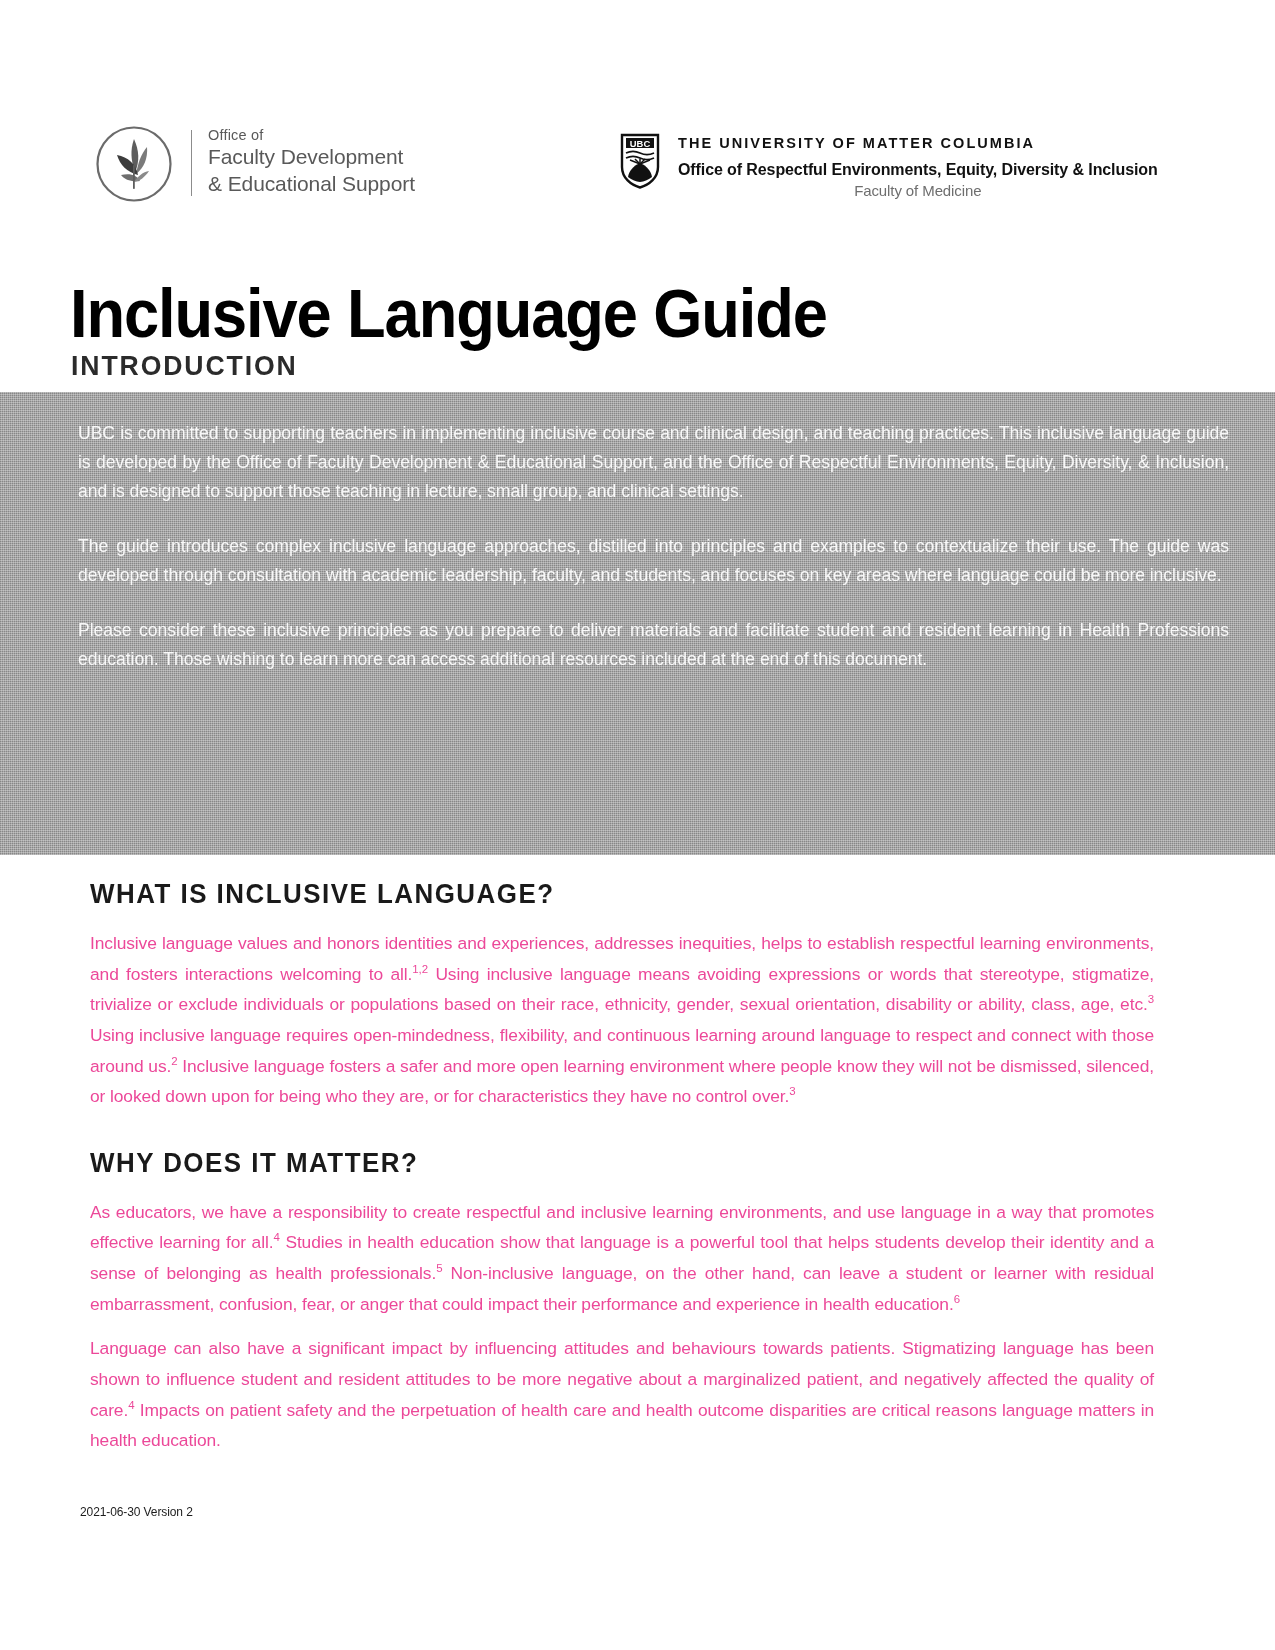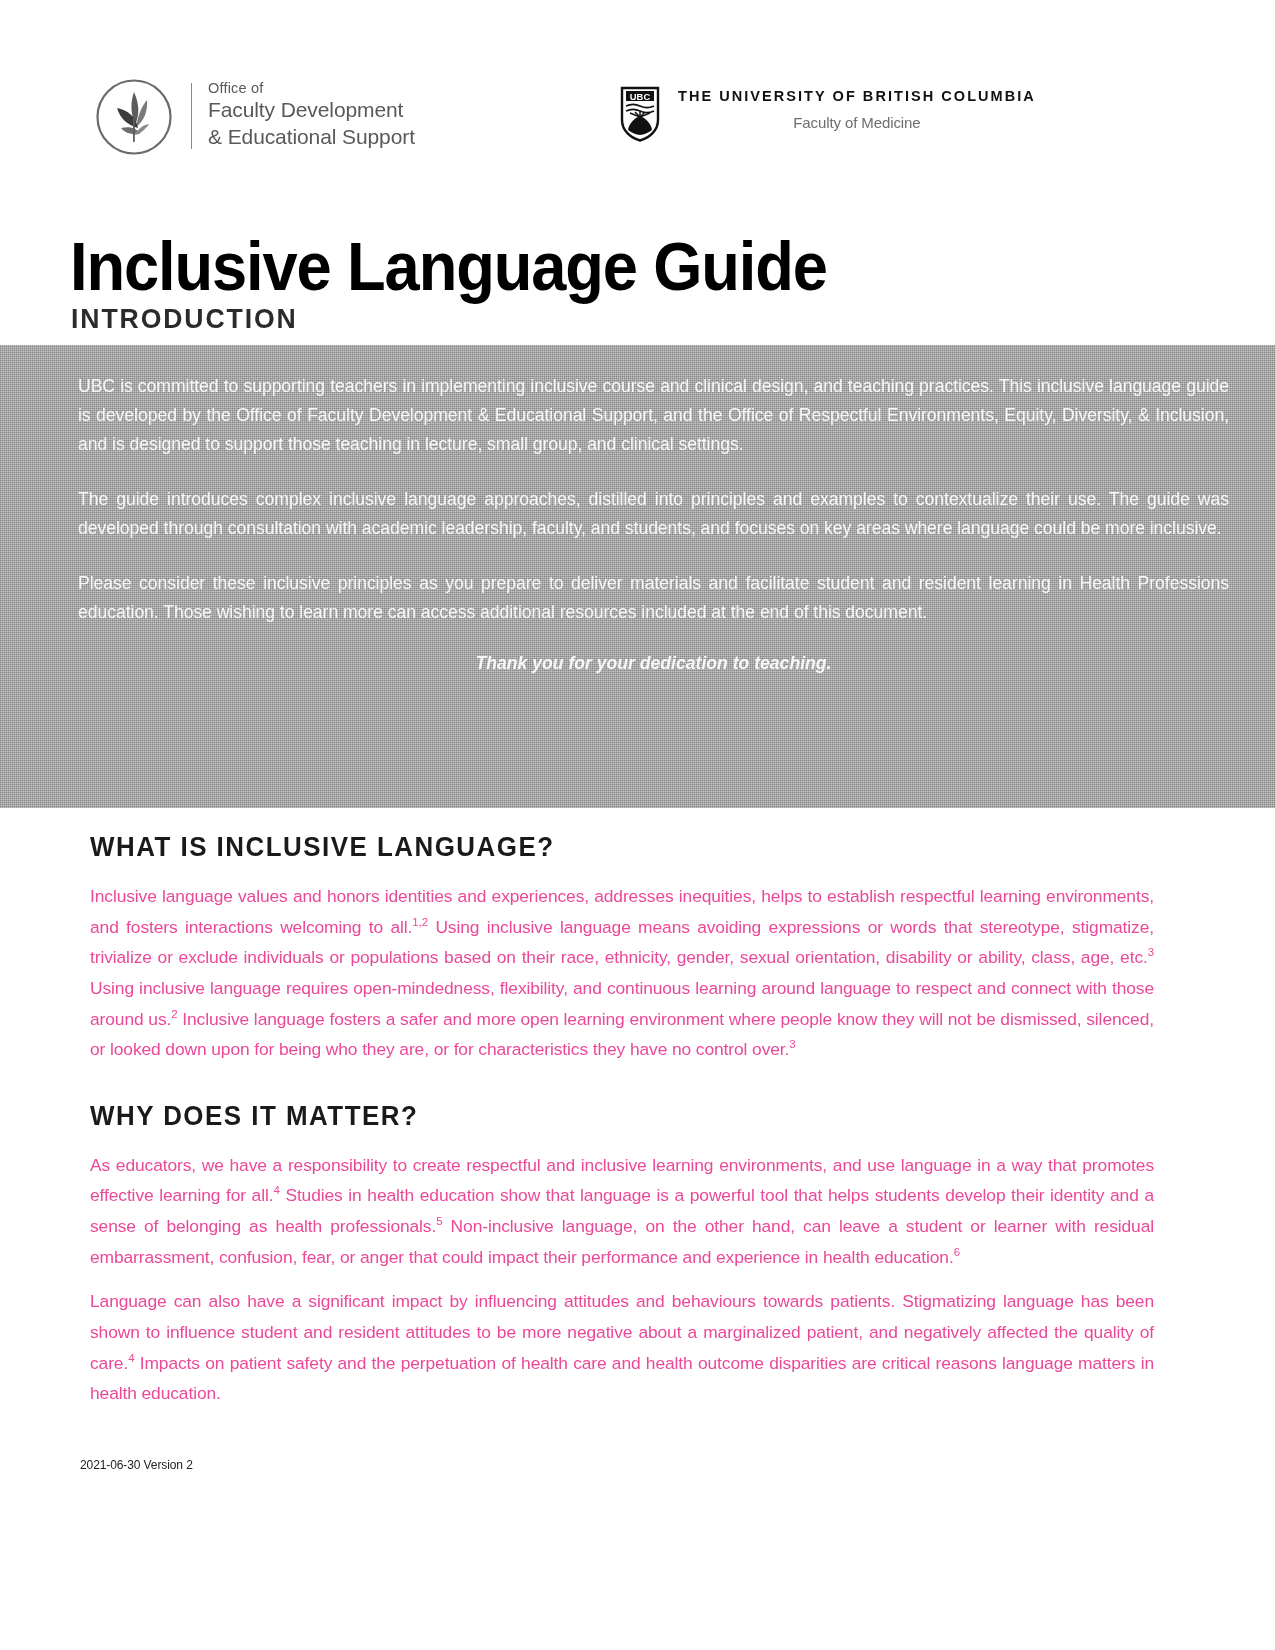--- a/index.html
+++ b/index.html
@@ -14,20 +14,21 @@
     font-family: "Liberation Sans", sans-serif;
     color: #000000;
     overflow: hidden;
   }
 
   .page {
     position: relative;
     width: 1275px;
     height: 1534px;
     box-sizing: border-box;
+    margin-top: 47px;
   }
 
   
   .header-row {
     position: absolute;
     top: 78px;
     left: 0;
     width: 1275px;
     height: 105px;
   }
@@ -252,35 +253,35 @@
         <path d="M20 30 C13 33, 9 38, 8 44 C12 47, 16 48.5, 20 49 C24 48.5, 28 47, 32 44 C31 38, 27 33, 20 30 Z" fill="#111111"></path>
         <g stroke="#111111" stroke-width="1.5">
           <line x1="20" y1="31" x2="10" y2="27"></line>
           <line x1="20" y1="31" x2="15" y2="26"></line>
           <line x1="20" y1="31" x2="20" y2="25.5"></line>
           <line x1="20" y1="31" x2="25" y2="26"></line>
           <line x1="20" y1="31" x2="30" y2="27"></line>
         </g>
       </svg>
       <div class="ubc-text">
-        <div class="ubc-uni">THE UNIVERSITY OF BRITISH COLUMBIA</div>
+        <div class="ubc-uni">THE UNIVERSITY OF MATTER COLUMBIA</div>
+        <div class="ubc-office">Office of Respectful Environments, Equity, Diversity &amp; Inclusion</div>
         <div class="ubc-faculty">Faculty of Medicine</div>
       </div>
     </div>
 
   </div>
 
   <h1 class="doc-title">Inclusive Language Guide</h1>
   <h2 class="doc-subtitle">INTRODUCTION</h2>
 
   <div class="intro-box">
     <p class="intro-p">UBC is committed to supporting teachers in implementing inclusive course and clinical design, and teaching practices. This inclusive language guide is developed by the Office of Faculty Development &amp; Educational Support, and the Office of Respectful Environments, Equity, Diversity, &amp; Inclusion, and is designed to support those teaching in lecture, small group, and clinical settings.</p>
     <p class="intro-p">The guide introduces complex inclusive language approaches, distilled into principles and examples to contextualize their use. The guide was developed through consultation with academic leadership, faculty, and students, and focuses on key areas where language could be more inclusive.</p>
     <p class="intro-p">Please consider these inclusive principles as you prepare to deliver materials and facilitate student and resident learning in Health Professions education. Those wishing to learn more can access additional resources included at the end of this document.</p>
-    <p class="intro-thanks">Thank you for your dedication to teaching.</p>
   </div>
 
   <div class="content">
 
     <h3 class="section-heading">WHAT IS INCLUSIVE LANGUAGE?</h3>
     <div>
       <p class="body-p"><span>Inclusive language values and honors identities and experiences, addresses inequities, helps to establish respectful learning environments, and fosters interactions welcoming to all.</span><sup>1,2</sup><span> Using inclusive language means avoiding expressions or words that stereotype, stigmatize, trivialize or exclude individuals or populations based on their race, ethnicity, gender, sexual orientation, disability or ability, class, age, etc.</span><sup>3</sup><span> Using inclusive language requires open-mindedness, flexibility, and continuous learning around language to respect and connect with those around us.</span><sup>2</sup><span> Inclusive language fosters a safer and more open learning environment where people know they will not be dismissed, silenced, or looked down upon for being who they are, or for characteristics they have no control over.</span><sup>3</sup></p>
     </div>
 
     <h3 class="section-heading second">WHY DOES IT MATTER?</h3>

